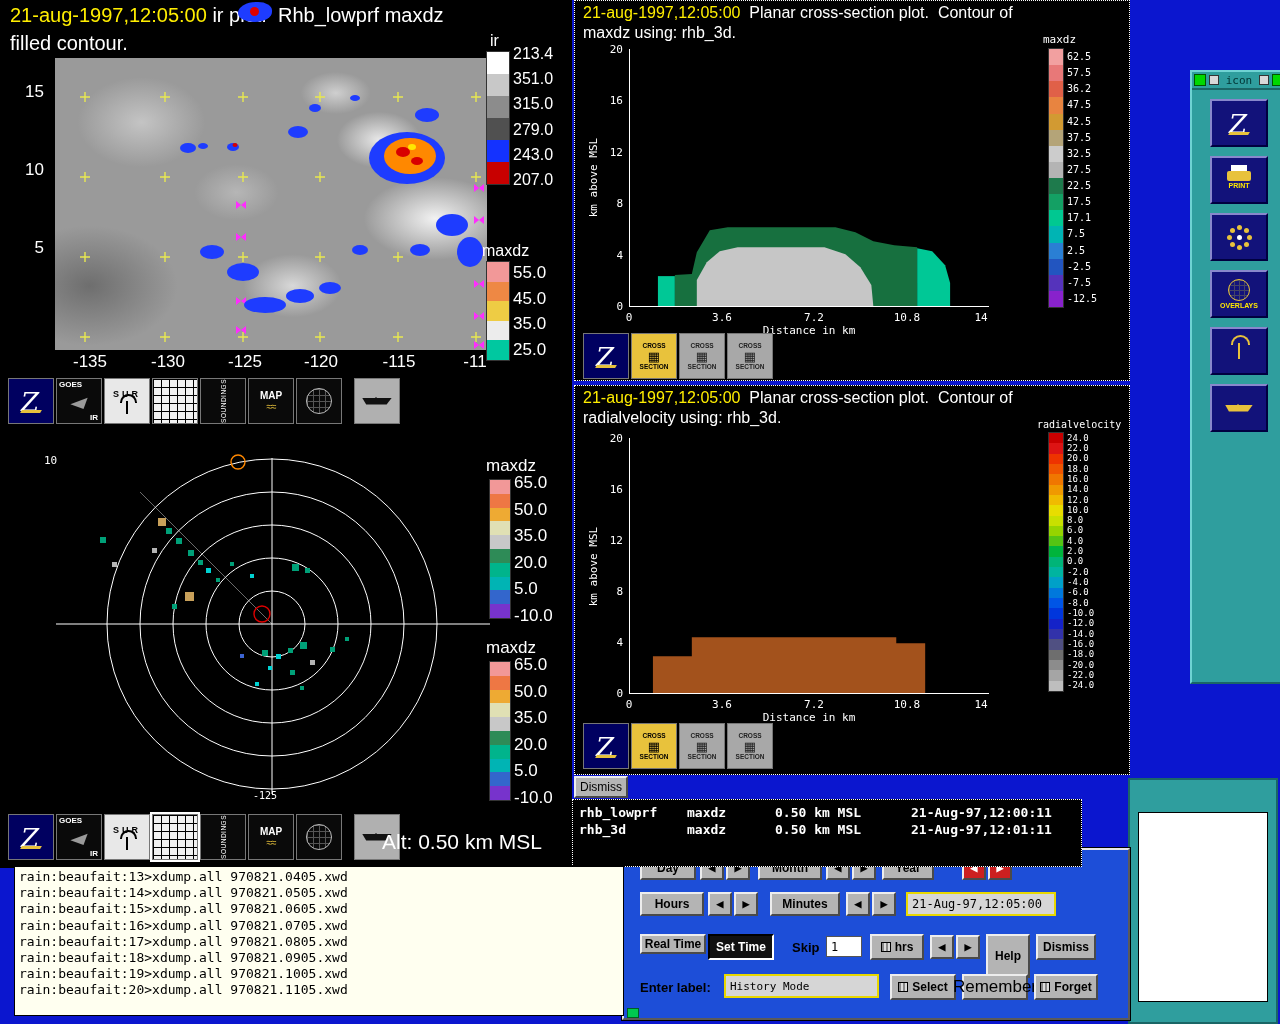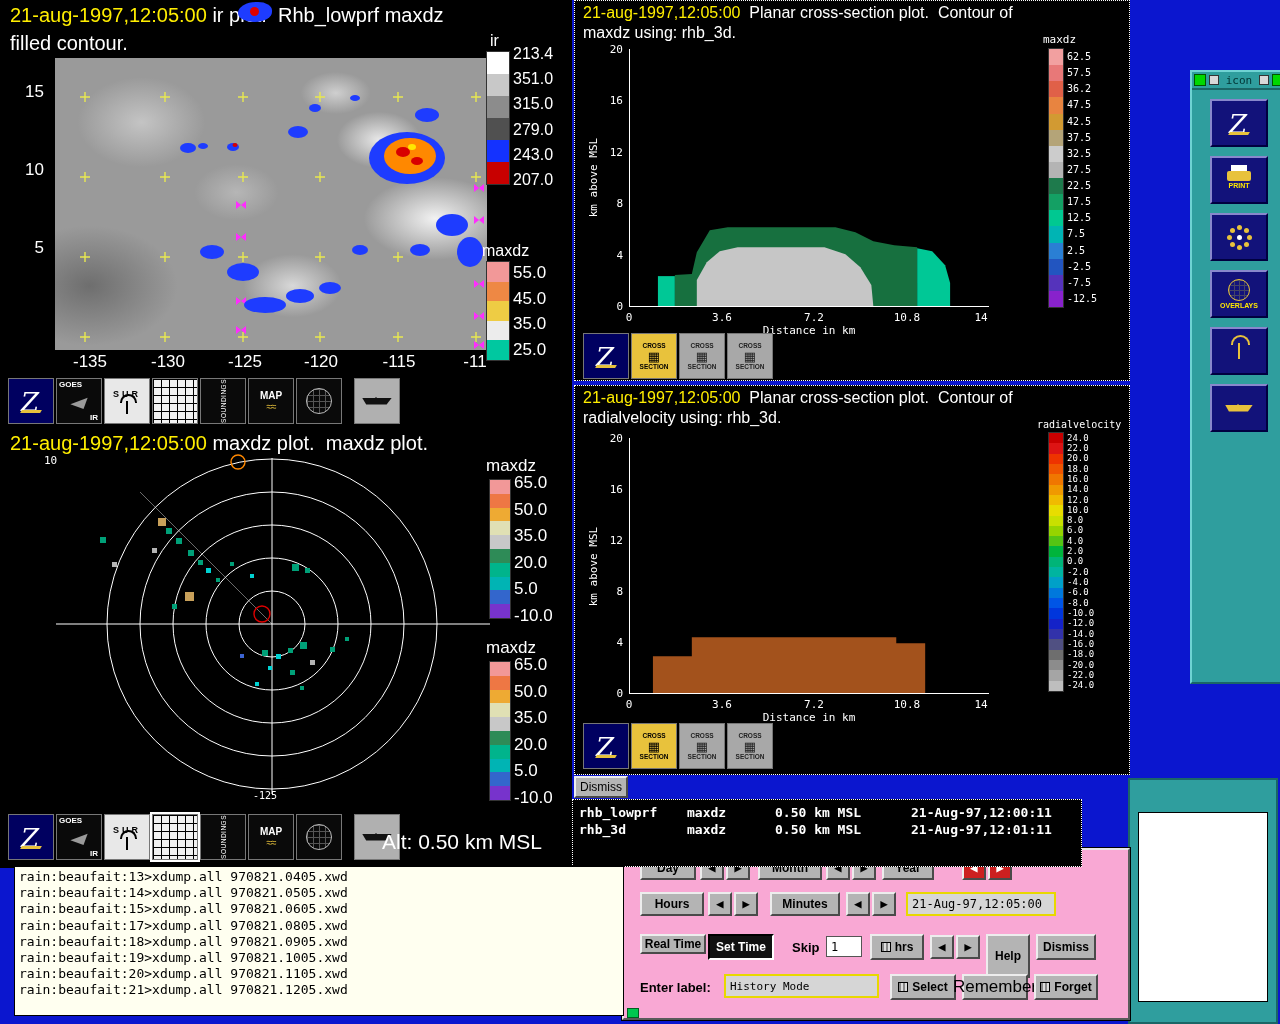--- a/index.html
+++ b/index.html
@@ -72,21 +72,21 @@
 .xs-off{background:#a8a8a8;color:#222}
 .cube{font-size:13px;line-height:1}
 .xs-t{font-size:6.5px;font-weight:bold;line-height:1.2}
 
 .ptable{position:absolute;background:#000;border:1px dotted #fff;color:#fff;font-family:"DejaVu Sans Mono",monospace;font-size:13px;font-weight:bold;padding:4px 6px}
 .prow{display:grid;grid-template-columns:108px 88px 136px auto;line-height:17px}
 
 .term{position:absolute;background:#fffff0;border:1px solid #000;color:#000;font-family:"DejaVu Sans Mono",monospace;font-size:13px;padding:2px 4px}
 .term div{line-height:16.2px;white-space:pre}
 
-.mwin{position:absolute;background:#f9a8d4;border:2px solid;border-color:#e8e8e8 #5a5a5a #5a5a5a #e8e8e8;box-shadow:0 0 0 1px #000}
+.mwin{position:absolute;background:#1d4ed8;border:2px solid;border-color:#e8e8e8 #5a5a5a #5a5a5a #e8e8e8;box-shadow:0 0 0 1px #000}
 .mbtn{position:absolute;background:#b4b4b4;border:2px solid;border-color:#ededed #4a4a4a #4a4a4a #ededed;font-weight:bold;font-size:12px;color:#000;display:flex;align-items:center;justify-content:center;cursor:pointer;font-family:"Liberation Sans",sans-serif}
 .mbtn.sel{background:#111;color:#fff;border-color:#000 #fff #fff #000}
 .spin{width:24px;height:24px;font-size:9px}
 .spin.red{background:#cc2020;color:#fff}
 .mlabel{position:absolute;font-weight:bold;font-size:13px;color:#000}
 .minput{position:absolute;background:#d6d6d6;border:2px solid #e8d800;font-family:"DejaVu Sans Mono",monospace;font-size:12px;color:#000;padding:0 4px}
 .winput{position:absolute;background:#fff;border:1px solid #555;font-family:"DejaVu Sans Mono",monospace;font-size:12px;color:#000;padding:0 4px}
 .mini{display:inline-block;width:10px;height:10px;border:1px solid #000;background:repeating-linear-gradient(90deg,#888 0 2px,#ddd 2px 4px);margin-right:4px;flex:none}
 
 .iconwin{position:absolute;background:#2f9e9e;border:2px solid;border-color:#6fd3d3 #1a6666 #1a6666 #6fd3d3}
@@ -245,21 +245,20 @@
     <div class="tile tile-globe">
         <span class="globe"></span>
       </div>
     <div class="tile tile-ship" style="margin-left:10px">
         <span class="hull"></span>
       </div>
   </div>
 </section>
 
 <section class="panel" style="left:0;top:428px;width:572px;height:440px">
-  <div class="ptitle" style="left:10px;top:4px"><span class="ts">21-aug-1997,12:05:00</span><span> maxdz plot.  maxdz plot.</span></div>
   <div class="mono" style="position:absolute;left:44px;top:26px;font-size:11px;color:#fff">10</div>
   <div id="ppi" style="position:absolute;left:40px;top:26px;width:460px;height:348px"><svg width="460" height="348" viewBox="0 0 460 348">
         <circle cx="232" cy="170" r="33" fill="none" stroke="#fff" stroke-width="1"></circle>
         <circle cx="232" cy="170" r="66" fill="none" stroke="#fff" stroke-width="1"></circle>
         <circle cx="232" cy="170" r="99" fill="none" stroke="#fff" stroke-width="1"></circle>
         <circle cx="232" cy="170" r="132" fill="none" stroke="#fff" stroke-width="1"></circle>
         <circle cx="232" cy="170" r="165" fill="none" stroke="#fff" stroke-width="1"></circle>
         <line x1="232" y1="4" x2="232" y2="340" stroke="#fff"></line>
         <line x1="16" y1="170" x2="450" y2="170" stroke="#fff"></line>
         <line x1="100" y1="38" x2="232" y2="170" stroke="#fff" stroke-width="0.6" opacity="0.7"></line>
@@ -422,21 +421,21 @@
       <div>62.5</div>
       <div>57.5</div>
       <div>36.2</div>
       <div>47.5</div>
       <div>42.5</div>
       <div>37.5</div>
       <div>32.5</div>
       <div>27.5</div>
       <div>22.5</div>
       <div>17.5</div>
-      <div>12.5</div>
+      <div>17.1</div>
       <div>7.5</div>
       <div>2.5</div>
       <div>-2.5</div>
       <div>-7.5</div>
       <div>-12.5</div>
     </div>
   <div class="toolbar" style="left:8px;top:332px">
     <div class="tile tile-z">
         <span class="zg">Z</span>
       </div>
@@ -618,25 +617,25 @@
     <span>maxdz</span>
     <span>0.50 km MSL</span>
     <span>21-Aug-97,12:01:11</span>
   </div>
 </div>
 
 <div class="term" style="left:14px;top:866px;width:610px;height:150px;z-index:4">
     <div>rain:beaufait:13&gt;xdump.all 970821.0405.xwd</div>
     <div>rain:beaufait:14&gt;xdump.all 970821.0505.xwd</div>
     <div>rain:beaufait:15&gt;xdump.all 970821.0605.xwd</div>
+    <div>rain:beaufait:16&gt;xdump.all 970821.0705.xwd</div>
     <div>rain:beaufait:17&gt;xdump.all 970821.0805.xwd</div>
     <div>rain:beaufait:18&gt;xdump.all 970821.0905.xwd</div>
     <div>rain:beaufait:19&gt;xdump.all 970821.1005.xwd</div>
     <div>rain:beaufait:20&gt;xdump.all 970821.1105.xwd</div>
-    <div>rain:beaufait:21&gt;xdump.all 970821.1205.xwd</div>
   </div>
 <div class="chip" style="left:627px;top:1008px;width:12px;height:10px;z-index:5"></div>
 
 <div class="iconwin" style="left:1190px;top:70px;width:98px;height:614px;z-index:2">
   <div class="iconbar">
     <span class="gbox"></span>
     <span class="wbox"></span>
     <span class="icontitle">icon</span>
     <span class="wbox"></span>
     <span class="gbox"></span>

